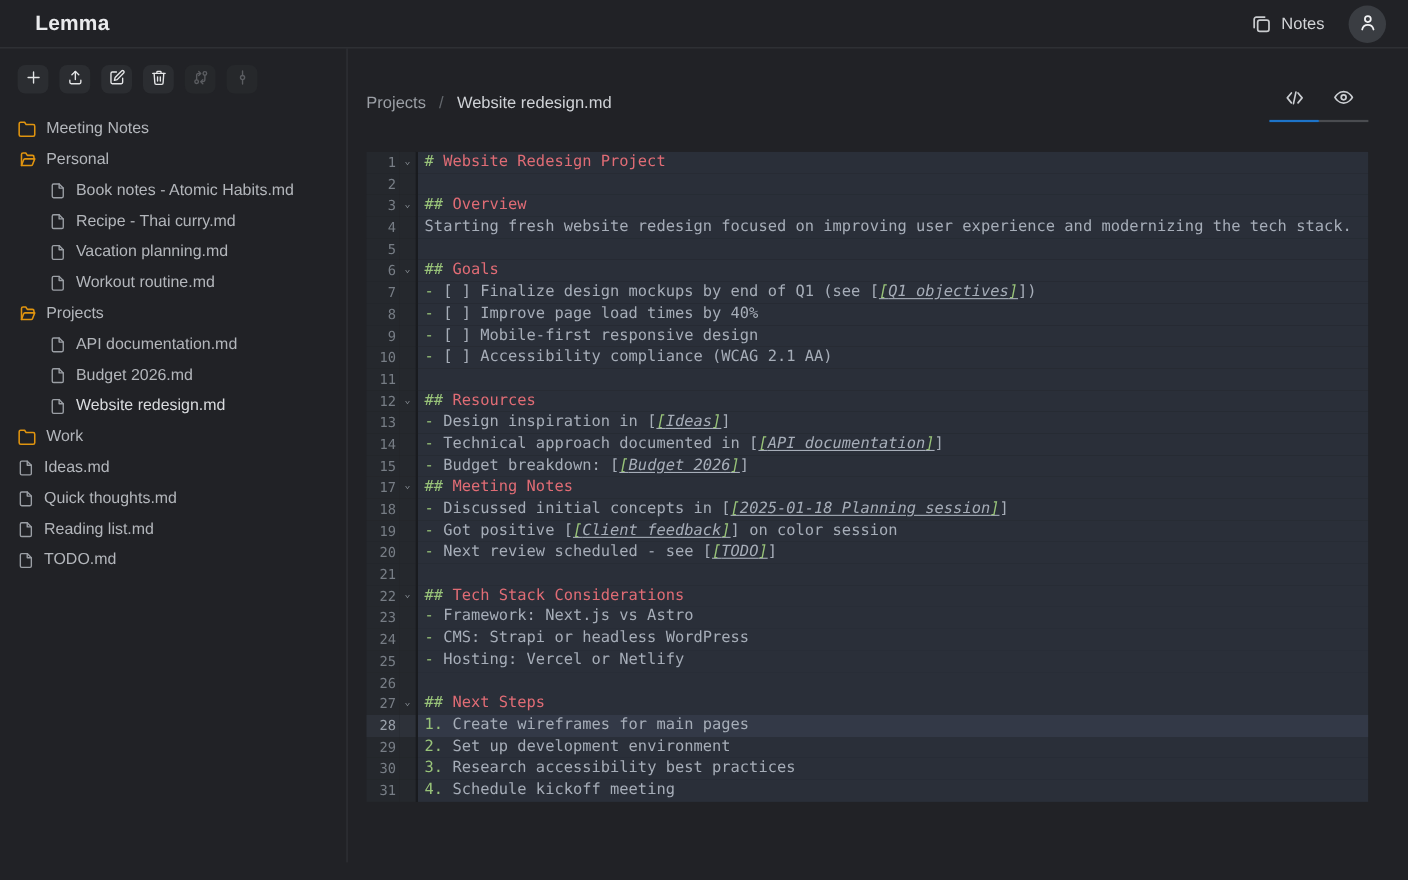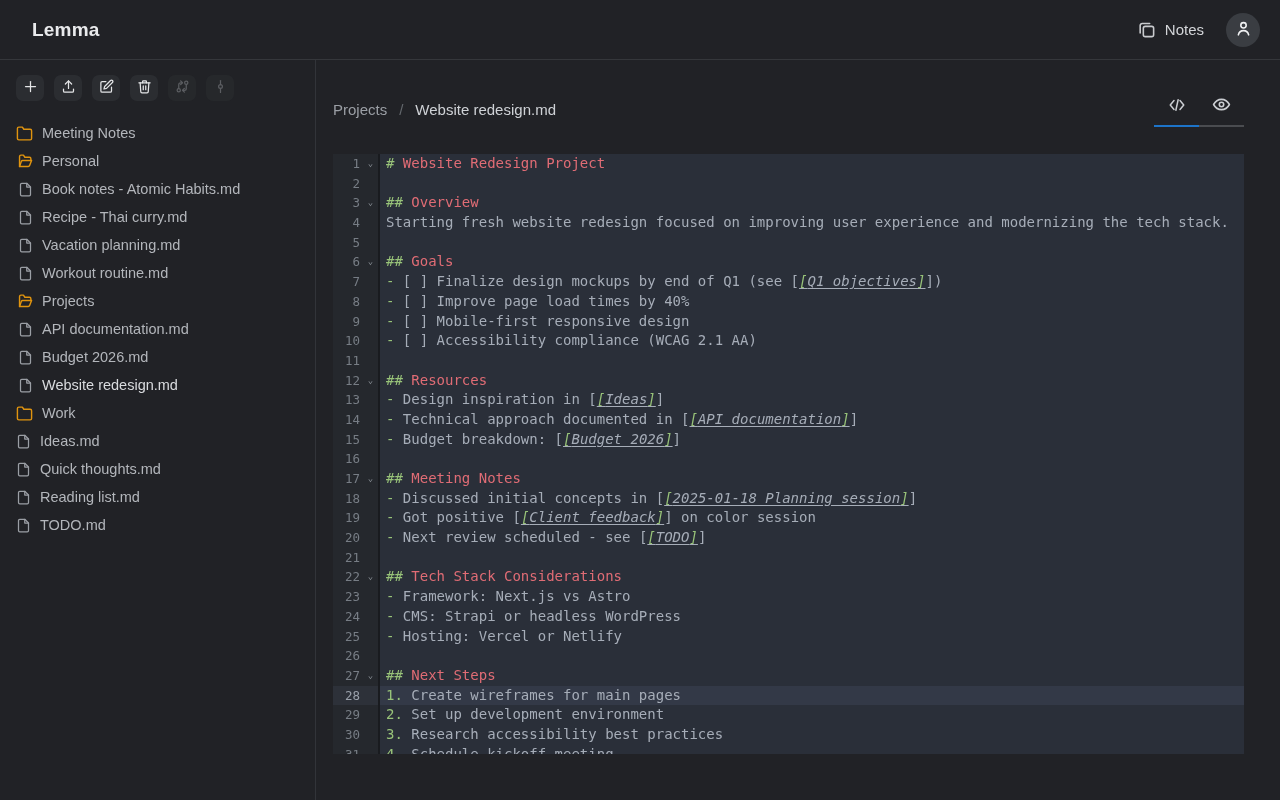--- a/index.html
+++ b/index.html
@@ -4,21 +4,21 @@
 <style>
   * { box-sizing: border-box; margin: 0; padding: 0; }
   html,body { width:1280px; height:800px; overflow:hidden; }
   body {
     background:#212226;
     font-family:"Liberation Sans", sans-serif;
     color:#c8cacd;
   }
   
   .topbar {
-    height:60px; display:flex; align-items:center; justify-content:space-between;
+    height:44px; display:flex; align-items:center; justify-content:space-between;
     padding:0 20px 0 32px; border-bottom:1px solid #35373b; background:#212226;
   }
   .app-title { font-size:19px; font-weight:bold; color:#e9eaec; letter-spacing:.2px; }
   .topbar-right { display:flex; align-items:center; gap:22px; }
   .notes-btn { display:flex; align-items:center; gap:9px; color:#d3d5d8; font-size:15px; cursor:pointer; background:none; border:none; font-family:inherit; }
   .notes-btn svg { display:block; }
   .avatar {
     width:34px; height:34px; border-radius:50%; background:#3a3d42;
     display:flex; align-items:center; justify-content:center; border:none; cursor:pointer;
   }
@@ -29,21 +29,21 @@
   
   .side-toolbar { display:flex; gap:10px; padding:0 16px; }
   .tbtn {
     width:28px; height:26px; border-radius:7px; background:#2b2d31; border:none; cursor:pointer;
     display:flex; align-items:center; justify-content:center; color:#e4e5e7;
   }
   .tbtn.disabled { background:#26282b; color:#5b5d61; cursor:default; }
   
   .tree { margin-top:18px; }
   .titem { height:28px; display:flex; align-items:center; gap:9px; padding-left:16px; cursor:pointer; font-size:14.5px; color:#b3b6bb; }
-  .titem.d1 { padding-left:18px; }
+  .titem.d1 { padding-left:45px; }
   .titem.sel { color:#d9dbde; }
   .titem svg { flex-shrink:0; display:block; }
   .ficon { color:#9b9fa5; }
   .foldr { color:#e0940f; }
   
   .main-header { display:flex; align-items:center; justify-content:space-between; padding-top:34px; height:64px; }
   .breadcrumb { display:flex; align-items:center; gap:12px; font-size:15px; }
   .bc-part { color:#9b9fa5; cursor:pointer; }
   .bc-sep { color:#64686d; }
   .bc-current { color:#cfd2d6; }
@@ -400,26 +400,20 @@
           <span class="esep"></span>
           <span class="ecode"><span class="tk-m">- </span><span class="tk-t">Technical approach documented in </span><span class="tk-b">[</span><span class="wl"><span class="wb">[</span><span>API documentation</span><span class="wb">]</span></span><span class="tk-b">]</span></span>
         </div>
         <div class="erow">
           <span class="gut">15</span>
           <span class="fold"></span>
           <span class="esep"></span>
           <span class="ecode"><span class="tk-m">- </span><span class="tk-t">Budget breakdown: </span><span class="tk-b">[</span><span class="wl"><span class="wb">[</span><span>Budget 2026</span><span class="wb">]</span></span><span class="tk-b">]</span></span>
         </div>
         <div class="erow">
-          <span class="gut">16</span>
-          <span class="fold"></span>
-          <span class="esep"></span>
-          <span class="ecode"></span>
-        </div>
-        <div class="erow">
           <span class="gut">17</span>
           <span class="fold">⌄</span>
           <span class="esep"></span>
           <span class="ecode"><span class="tk-m">## </span><span class="tk-h">Meeting Notes</span></span>
         </div>
         <div class="erow">
           <span class="gut">18</span>
           <span class="fold"></span>
           <span class="esep"></span>
           <span class="ecode"><span class="tk-m">- </span><span class="tk-t">Discussed initial concepts in </span><span class="tk-b">[</span><span class="wl"><span class="wb">[</span><span>2025-01-18 Planning session</span><span class="wb">]</span></span><span class="tk-b">]</span></span>

